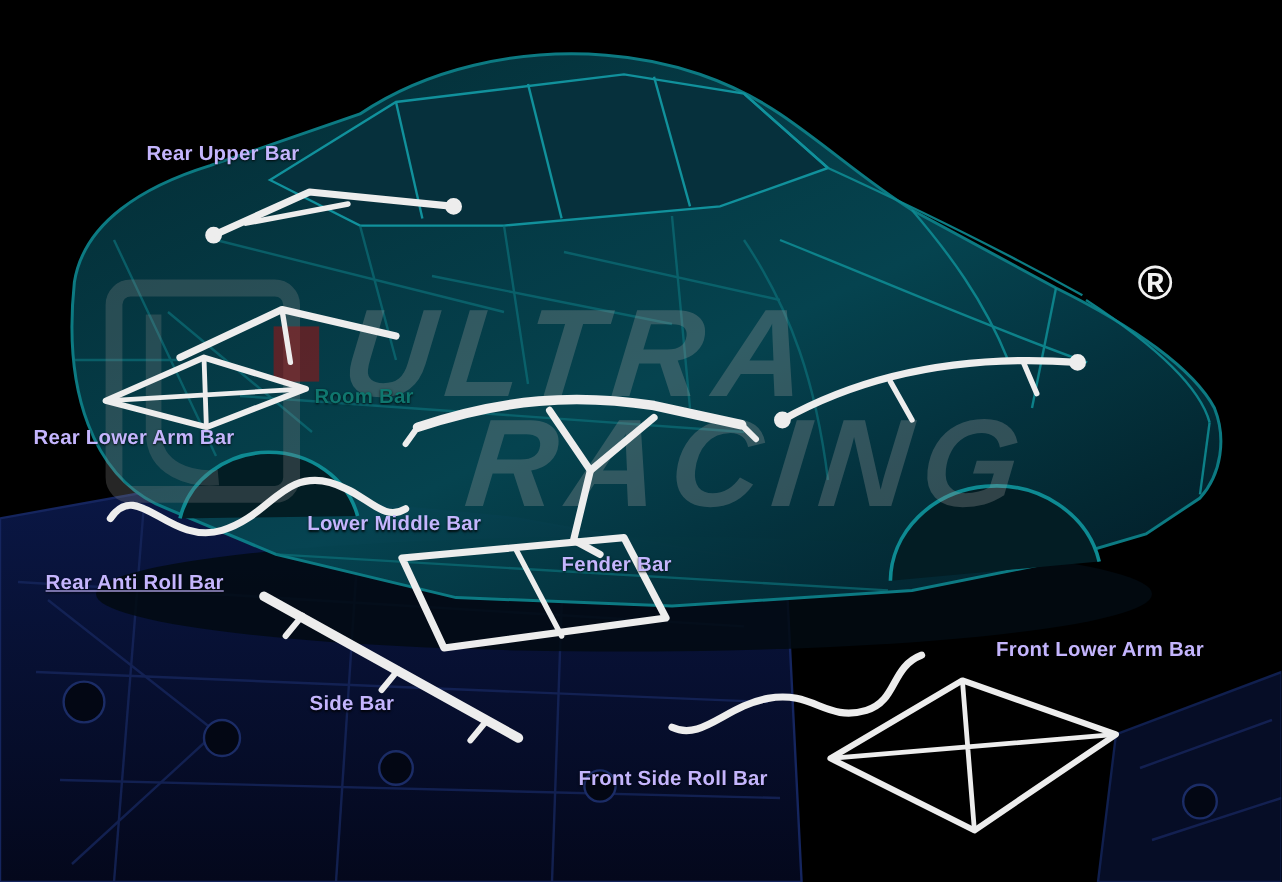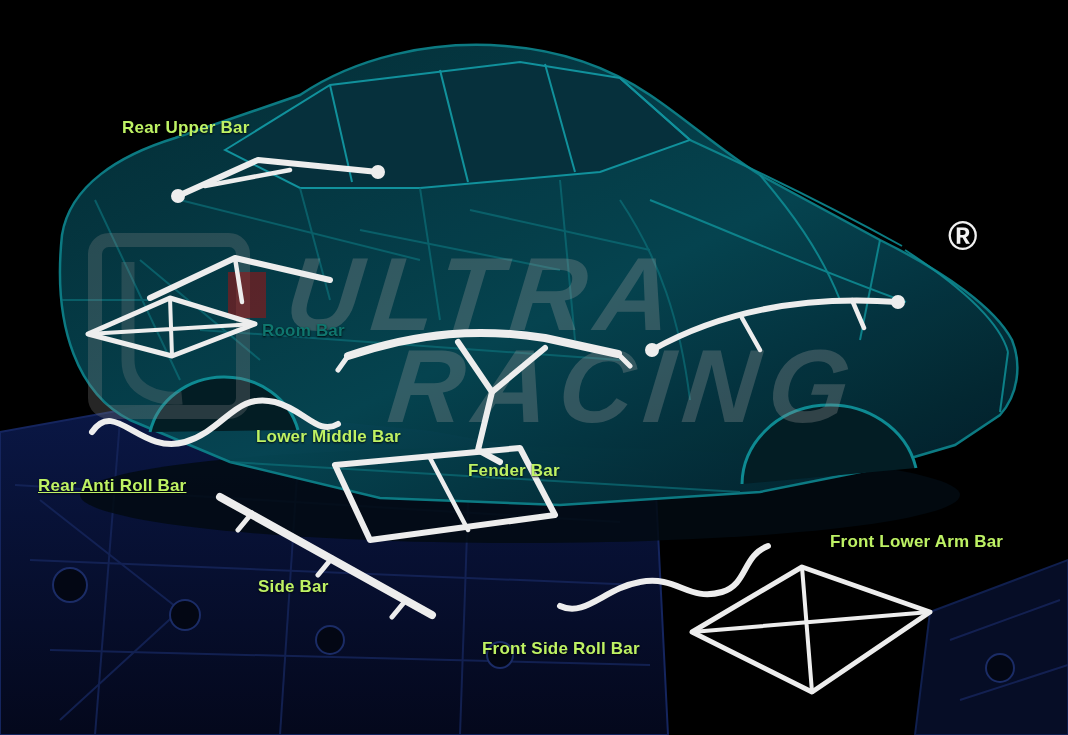--- a/index.html
+++ b/index.html
@@ -6,21 +6,21 @@
   .stage{
     position:relative;
     width:1068px;height:735px;
     background:#000;
     overflow:hidden;
     font-family:"Liberation Sans", sans-serif;
   }
   .stage svg{position:absolute;inset:0;}
   .label{
     position:absolute;
-    color:#bef264;
+    color:#c4b5fd;
     font-weight:bold;
     font-size:17px;
     white-space:nowrap;
     letter-spacing:.2px;
     text-shadow:0 1px 2px rgba(0,0,0,.9);
   }
   .label.room{color:#0f766e;}
   .regmark{
     position:absolute;
     color:#f2f2f2;
@@ -167,20 +167,21 @@
         <path d="M652,350 C720,312 800,295 898,302"></path>
         <path d="M742,318 L760,350 M852,300 L864,328" stroke-width="4.5"></path>
         <circle cx="652" cy="350" r="4" fill="#ededed"></circle>
         <circle cx="898" cy="302" r="4" fill="#ededed"></circle>
       </g>
     </g>
   </svg>
 
   <div class="label" style="left:122px;top:118px;">Rear Upper Bar</div>
   <div class="label room" style="left:262px;top:321px;">Room Bar</div>
+  <div class="label" style="left:28px;top:355px;">Rear Lower Arm Bar</div>
   <div class="label" style="left:256px;top:427px;">Lower Middle Bar</div>
   <div class="label" style="left:38px;top:476px;text-decoration:underline;">Rear Anti Roll Bar</div>
   <div class="label" style="left:430px;top:461px;padding-left:38px;">Fender Bar</div>
   <div class="label" style="left:830px;top:532px;">Front Lower Arm Bar</div>
   <div class="label" style="left:258px;top:577px;">Side Bar</div>
   <div class="label" style="left:482px;top:639px;">Front Side Roll Bar</div>
 
   <div class="regmark" style="left:948px;top:216px;">®</div>
 </div>
 

